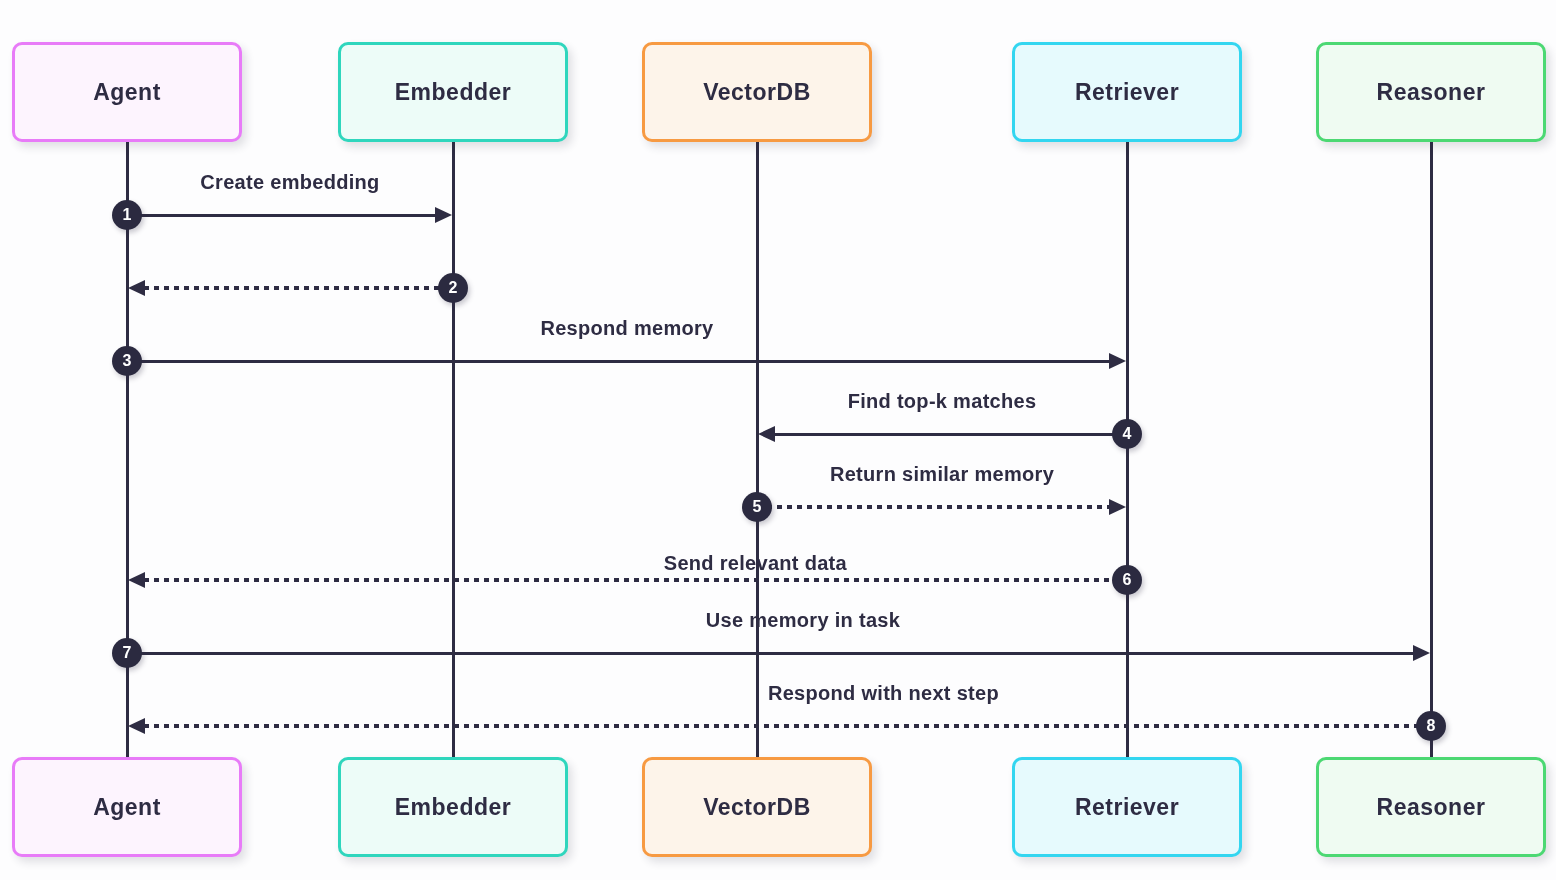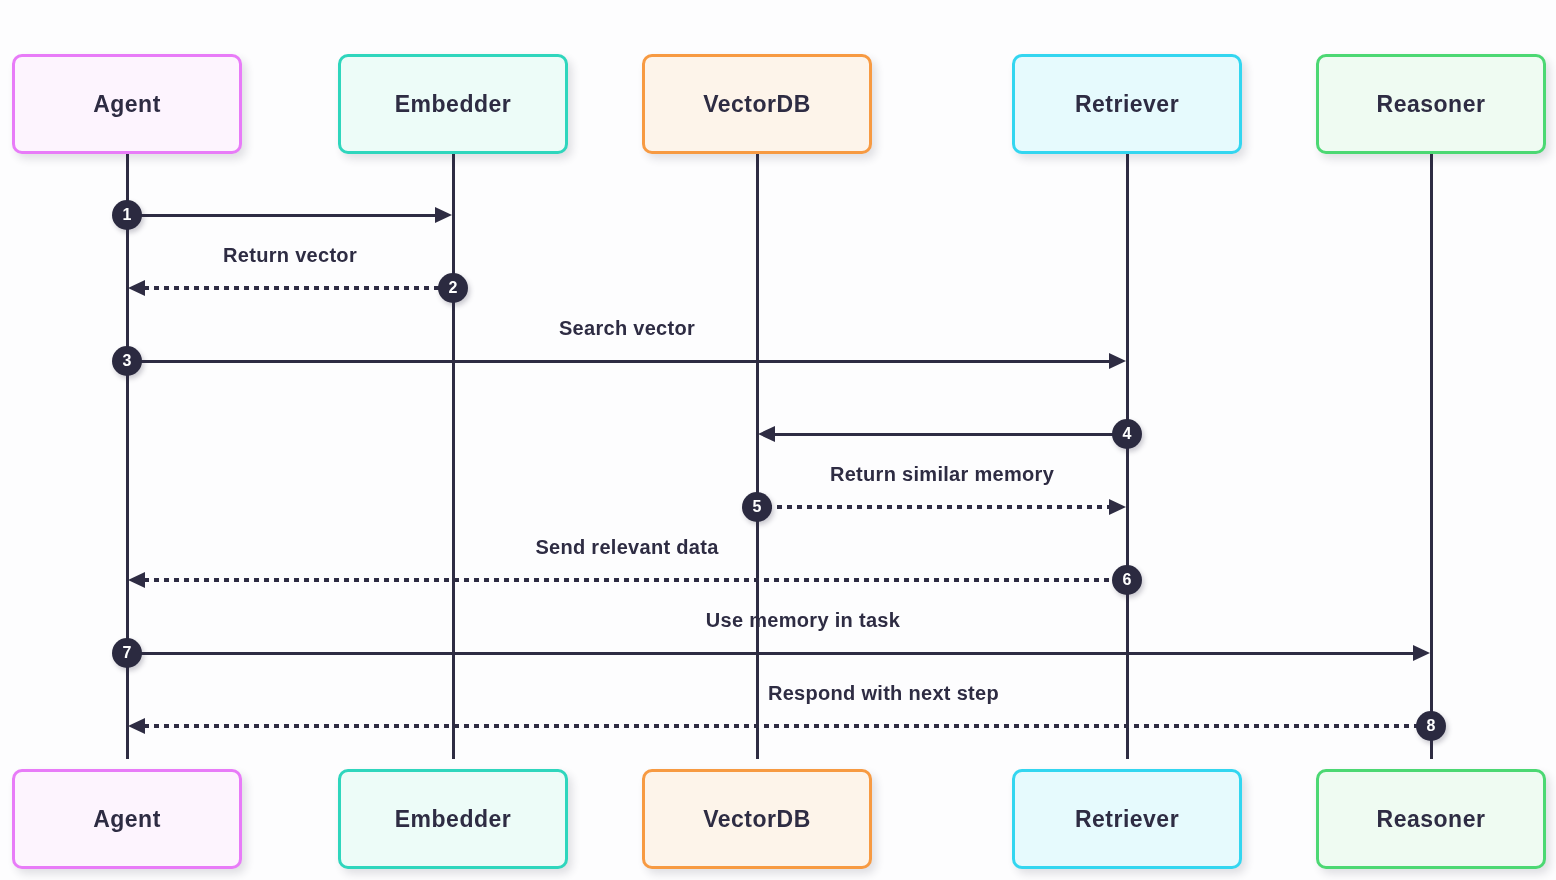--- a/index.html
+++ b/index.html
@@ -20,21 +20,20 @@
     width: 230px;
     height: 100px;
     border-width: 3px;
     border-style: solid;
     border-radius: 10px;
     box-sizing: border-box;
     display: flex;
     align-items: center;
     justify-content: center;
     box-shadow: 4px 5px 8px rgba(46, 44, 67, 0.14);
-    margin-top: 12px;
   }
   .actor-label {
     font-size: 23px;
     font-weight: 600;
     color: #2e2c43;
     letter-spacing: 0.5px;
   }
   .lifeline {
     position: absolute;
     width: 3px;
@@ -117,39 +116,40 @@
     </div>
     <div class="lifeline" style="left: 1429.5px; top: 140px; height: 619px;"></div>
     <div class="actor-box" style="left: 1316px; top: 42px; border-color: rgb(76, 216, 115); background: rgb(239, 251, 242);">
       <span class="actor-label">Reasoner</span>
     </div>
     <div class="actor-box" style="left: 1316px; top: 757px; border-color: rgb(76, 216, 115); background: rgb(239, 251, 242);">
       <span class="actor-label">Reasoner</span>
     </div>
     <div class="msg-line-solid" style="top: 213.5px; left: 127px; width: 309px;"></div>
     <div class="arrowhead right" style="top: 207px; left: 435px;"></div>
+    <div class="msg-label" style="left: 70px; top: 171px;">Create embedding</div>
     <div class="num-badge" style="left: 112px; top: 200px;">1</div>
     <div class="msg-line-dashed" style="top: 286px; left: 144px; width: 309px;"></div>
     <div class="arrowhead left" style="top: 280px; left: 128px;"></div>
-    <div class="msg-label" style="left: 70px; top: 244px;">Return vector</div>
     <div class="num-badge" style="left: 438px; top: 273px;">2</div>
     <div class="msg-line-solid" style="top: 359.5px; left: 127px; width: 983px;"></div>
     <div class="arrowhead right" style="top: 353px; left: 1109px;"></div>
-    <div class="msg-label" style="left: 407px; top: 317px;">Search vector</div>
+    <div class="msg-label" style="left: 407px; top: 317px;">Respond memory</div>
     <div class="num-badge" style="left: 112px; top: 346px;">3</div>
     <div class="msg-line-solid" style="top: 432.5px; left: 774px; width: 353px;"></div>
     <div class="arrowhead left" style="top: 426px; left: 758px;"></div>
+    <div class="msg-label" style="left: 722px; top: 390px;">Find top-k matches</div>
     <div class="num-badge" style="left: 1112px; top: 419px;">4</div>
     <div class="msg-line-dashed" style="top: 505px; left: 757px; width: 353px;"></div>
     <div class="arrowhead right" style="top: 499px; left: 1109px;"></div>
     <div class="msg-label" style="left: 722px; top: 463px;">Return similar memory</div>
     <div class="num-badge" style="left: 742px; top: 492px;">5</div>
     <div class="msg-line-dashed" style="top: 578px; left: 144px; width: 983px;"></div>
     <div class="arrowhead left" style="top: 572px; left: 128px;"></div>
-    <div class="msg-label" style="left: 407px; top: 536px;">Send relevant data</div>
+    <div class="msg-label" style="left: 407px; top: 552px; text-align: right;">Send relevant data</div>
     <div class="num-badge" style="left: 1112px; top: 565px;">6</div>
     <div class="msg-line-solid" style="top: 651.5px; left: 127px; width: 1287px;"></div>
     <div class="arrowhead right" style="top: 645px; left: 1413px;"></div>
     <div class="msg-label" style="left: 583px; top: 609px;">Use memory in task</div>
     <div class="num-badge" style="left: 112px; top: 638px;">7</div>
     <div class="msg-line-dashed" style="top: 724px; left: 144px; width: 1287px;"></div>
     <div class="arrowhead left" style="top: 718px; left: 128px;"></div>
     <div class="msg-label" style="left: 559px; top: 682px; text-align: right;">Respond with next step</div>
     <div class="num-badge" style="left: 1416px; top: 711px;">8</div>
   </div>

